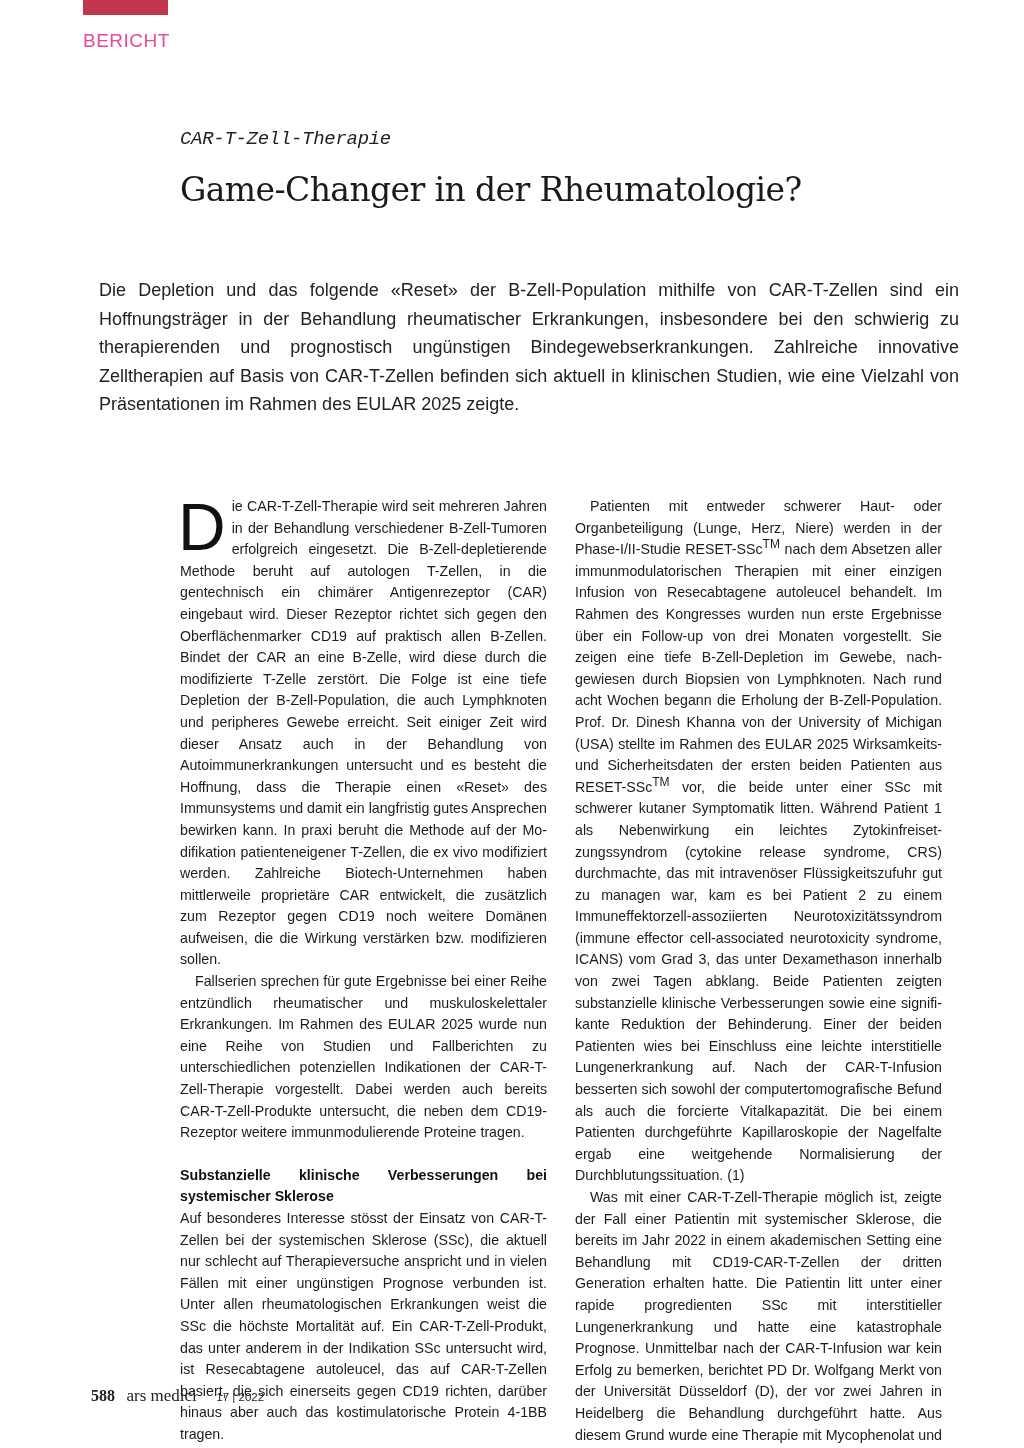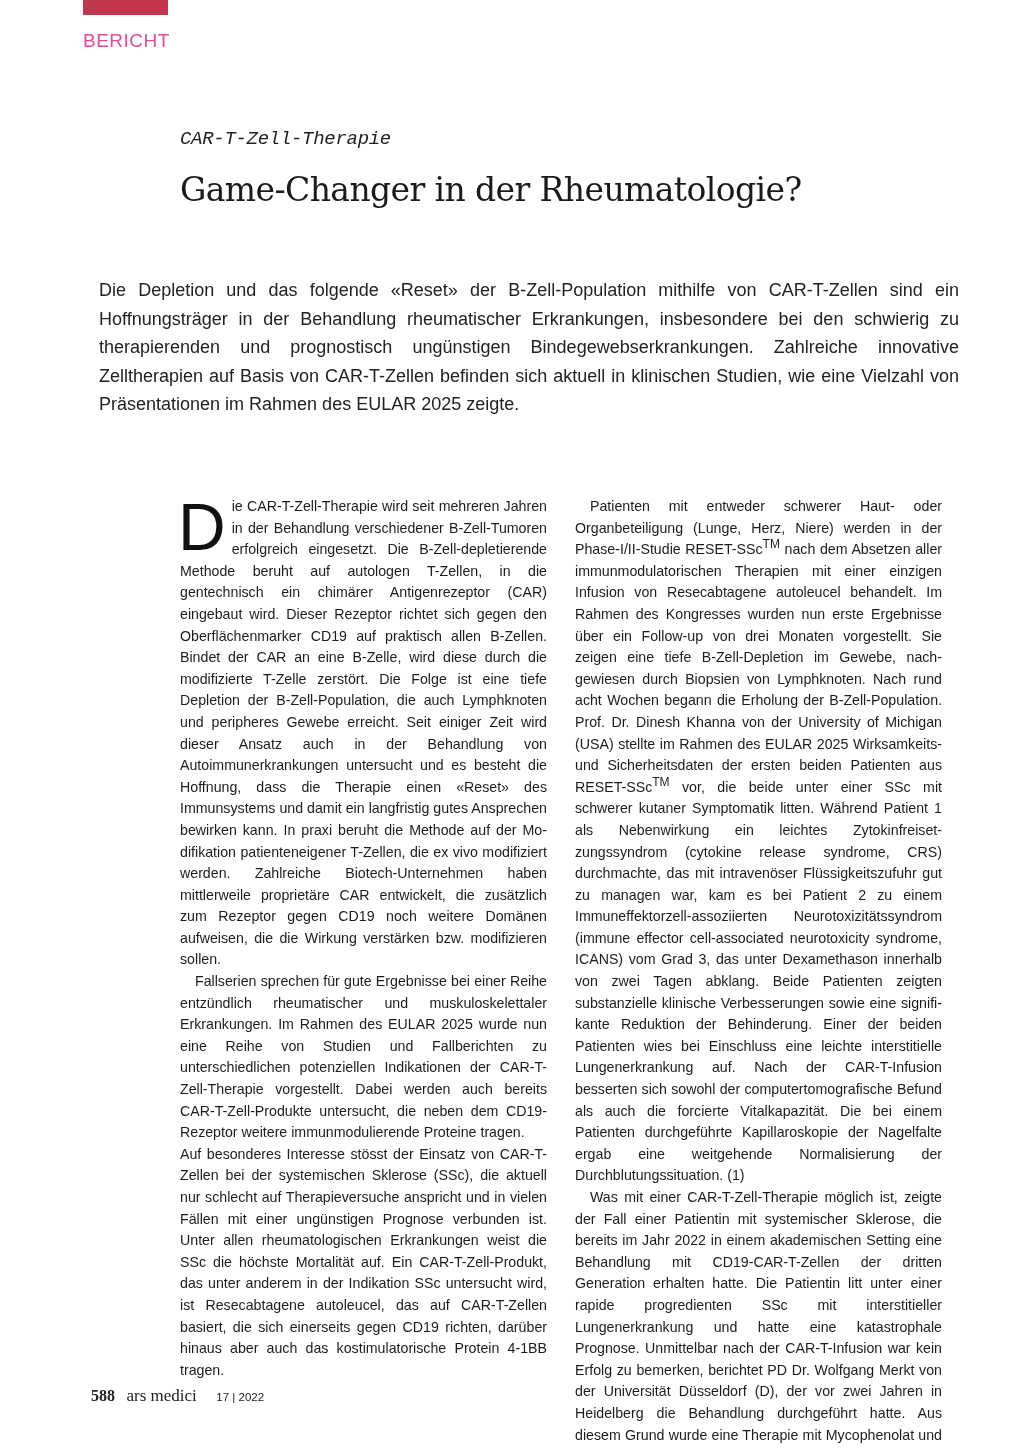--- a/index.html
+++ b/index.html
@@ -31,20 +31,21 @@
 <div class="kicker">CAR-T-Zell-Therapie</div>
 <h1 class="headline">Game-Changer in der Rheumatologie?</h1>
 
 <p class="lead">Die Depletion und das folgende «Reset» der B-Zell-Population mithilfe von CAR-T-Zellen sind ein Hoffnungs­träger in der Behandlung rheumatischer Erkrankungen, insbesondere bei den schwierig zu therapierenden und prognostisch ungünstigen Bindegewebserkrankungen. Zahlreiche innovative Zelltherapien auf Basis von CAR-T-Zellen befinden sich aktuell in klinischen Studien, wie eine Vielzahl von Präsentationen im Rahmen des EULAR 2025 zeigte.</p>
 
 <div class="col col-left">
   <p>
     <span class="dropcap">D</span><span>ie CAR-T-Zell-Therapie wird seit mehreren Jahren in der Behandlung verschiedener B-Zell-Tumoren erfolgreich eingesetzt. Die B-Zell-depletierende Methode beruht auf autologen T-Zellen, in die gentechnisch ein chimärer Anti­genrezeptor (CAR) eingebaut wird. Dieser Rezeptor richtet sich gegen den Oberflächenmarker CD19 auf praktisch allen B-Zellen. Bindet der CAR an eine B-Zelle, wird diese durch die modifizierte T-Zelle zerstört. Die Folge ist eine tiefe Depletion der B-Zell-Population, die auch Lymphknoten und peripheres Gewebe erreicht. Seit einiger Zeit wird dieser Ansatz auch in der Behandlung von Autoimmunerkrankungen untersucht und es besteht die Hoffnung, dass die Therapie einen «Reset» des Immunsystems und damit ein langfristig gutes Anspre­chen bewirken kann. In praxi beruht die Methode auf der Mo­difikation patienteneigener T-Zellen, die ex vivo modifiziert werden. Zahlreiche Biotech-Unternehmen haben mittlerweile proprietäre CAR entwickelt, die zusätzlich zum Rezeptor gegen CD19 noch weitere Domänen aufweisen, die die Wirkung ver­stärken bzw. modifizieren sollen.</span>
   </p>
   <p class="indent">Fallserien sprechen für gute Ergebnisse bei einer Reihe ent­zündlich rheumatischer und muskuloskelettaler Erkrankungen. Im Rahmen des EULAR 2025 wurde nun eine Reihe von Stu­dien und Fallberichten zu unterschiedlichen potenziellen In­dikationen der CAR-T-Zell-Therapie vorgestellt. Dabei werden auch bereits CAR-T-Zell-Produkte untersucht, die neben dem CD19-Rezeptor weitere immunmodulierende Proteine tragen.</p>
+  <p class="subhead">Substanzielle klinische Verbesserungen bei systemischer Sklerose</p>
   <p>Auf besonderes Interesse stösst der Einsatz von CAR-T-Zellen bei der systemischen Sklerose (SSc), die aktuell nur schlecht auf Therapieversuche anspricht und in vielen Fällen mit einer ungünstigen Prognose verbunden ist. Unter allen rheumato­logischen Erkrankungen weist die SSc die höchste Mortalität auf. Ein CAR-T-Zell-Produkt, das unter anderem in der Indika­tion SSc untersucht wird, ist Resecabtagene autoleucel, das auf CAR-T-Zellen basiert, die sich einerseits gegen CD19 rich­ten, darüber hinaus aber auch das kostimulatorische Protein 4-1BB tragen.</p>
 </div>
 
 <div class="col col-right">
   <p class="indent"><span>Patienten mit entweder schwerer Haut- oder Organbeteiligung (Lunge, Herz, Niere) werden in der Phase-I/II-Studie RESET-SSc</span><sup>TM</sup><span> nach dem Absetzen aller immunmodulatorischen The­rapien mit einer einzigen Infusion von Resecabtagene auto­leucel behandelt. Im Rahmen des Kongresses wurden nun erste Ergebnisse über ein Follow-up von drei Monaten vorge­stellt. Sie zeigen eine tiefe B-Zell-Depletion im Gewebe, nach­gewiesen durch Biopsien von Lymphknoten. Nach rund acht Wochen begann die Erholung der B-Zell-Population. Prof. Dr. Dinesh Khanna von der University of Michigan (USA) stellte im Rahmen des EULAR 2025 Wirksamkeits- und Sicherheitsdaten der ersten beiden Patienten aus RESET-SSc</span><sup>TM</sup><span> vor, die beide unter einer SSc mit schwerer kutaner Symptomatik litten. Während Patient 1 als Nebenwirkung ein leichtes Zytokinfreiset­zungssyndrom (cytokine release syndrome, CRS) durchmachte, das mit intravenöser Flüssigkeitszufuhr gut zu managen war, kam es bei Patient 2 zu einem Immuneffektorzell-assoziierten Neu­rotoxizitätssyndrom (immune effector cell-associated neuro­toxicity syndrome, ICANS) vom Grad 3, das unter Dexamethason innerhalb von zwei Tagen abklang. Beide Patienten zeigten substanzielle klinische Verbesserungen sowie eine signifi­kante Reduktion der Behinderung. Einer der beiden Patienten wies bei Einschluss eine leichte interstitielle Lungenerkran­kung auf. Nach der CAR-T-Infusion besserten sich sowohl der computertomografische Befund als auch die forcierte Vitalka­pazität. Die bei einem Patienten durchgeführte Kapillaroskopie der Nagelfalte ergab eine weitgehende Normalisierung der Durchblutungssituation. (1)</span></p>
   <p class="indent">Was mit einer CAR-T-Zell-Therapie möglich ist, zeigte der Fall einer Patientin mit systemischer Sklerose, die bereits im Jahr 2022 in einem akademischen Setting eine Behandlung mit CD19-CAR-T-Zellen der dritten Generation erhalten hatte. Die Patientin litt unter einer rapide progredienten SSc mit in­terstitieller Lungenerkrankung und hatte eine katastrophale Prognose. Unmittelbar nach der CAR-T-Infusion war kein Er­folg zu bemerken, berichtet PD Dr. Wolfgang Merkt von der Universität Düsseldorf (D), der vor zwei Jahren in Heidelberg die Behandlung durchgeführt hatte. Aus diesem Grund wurde eine Therapie mit Mycophenolat und Nintedanib begonnen.</p>
 </div>
 
 <div class="footer">
   <span class="page-num">588</span>

